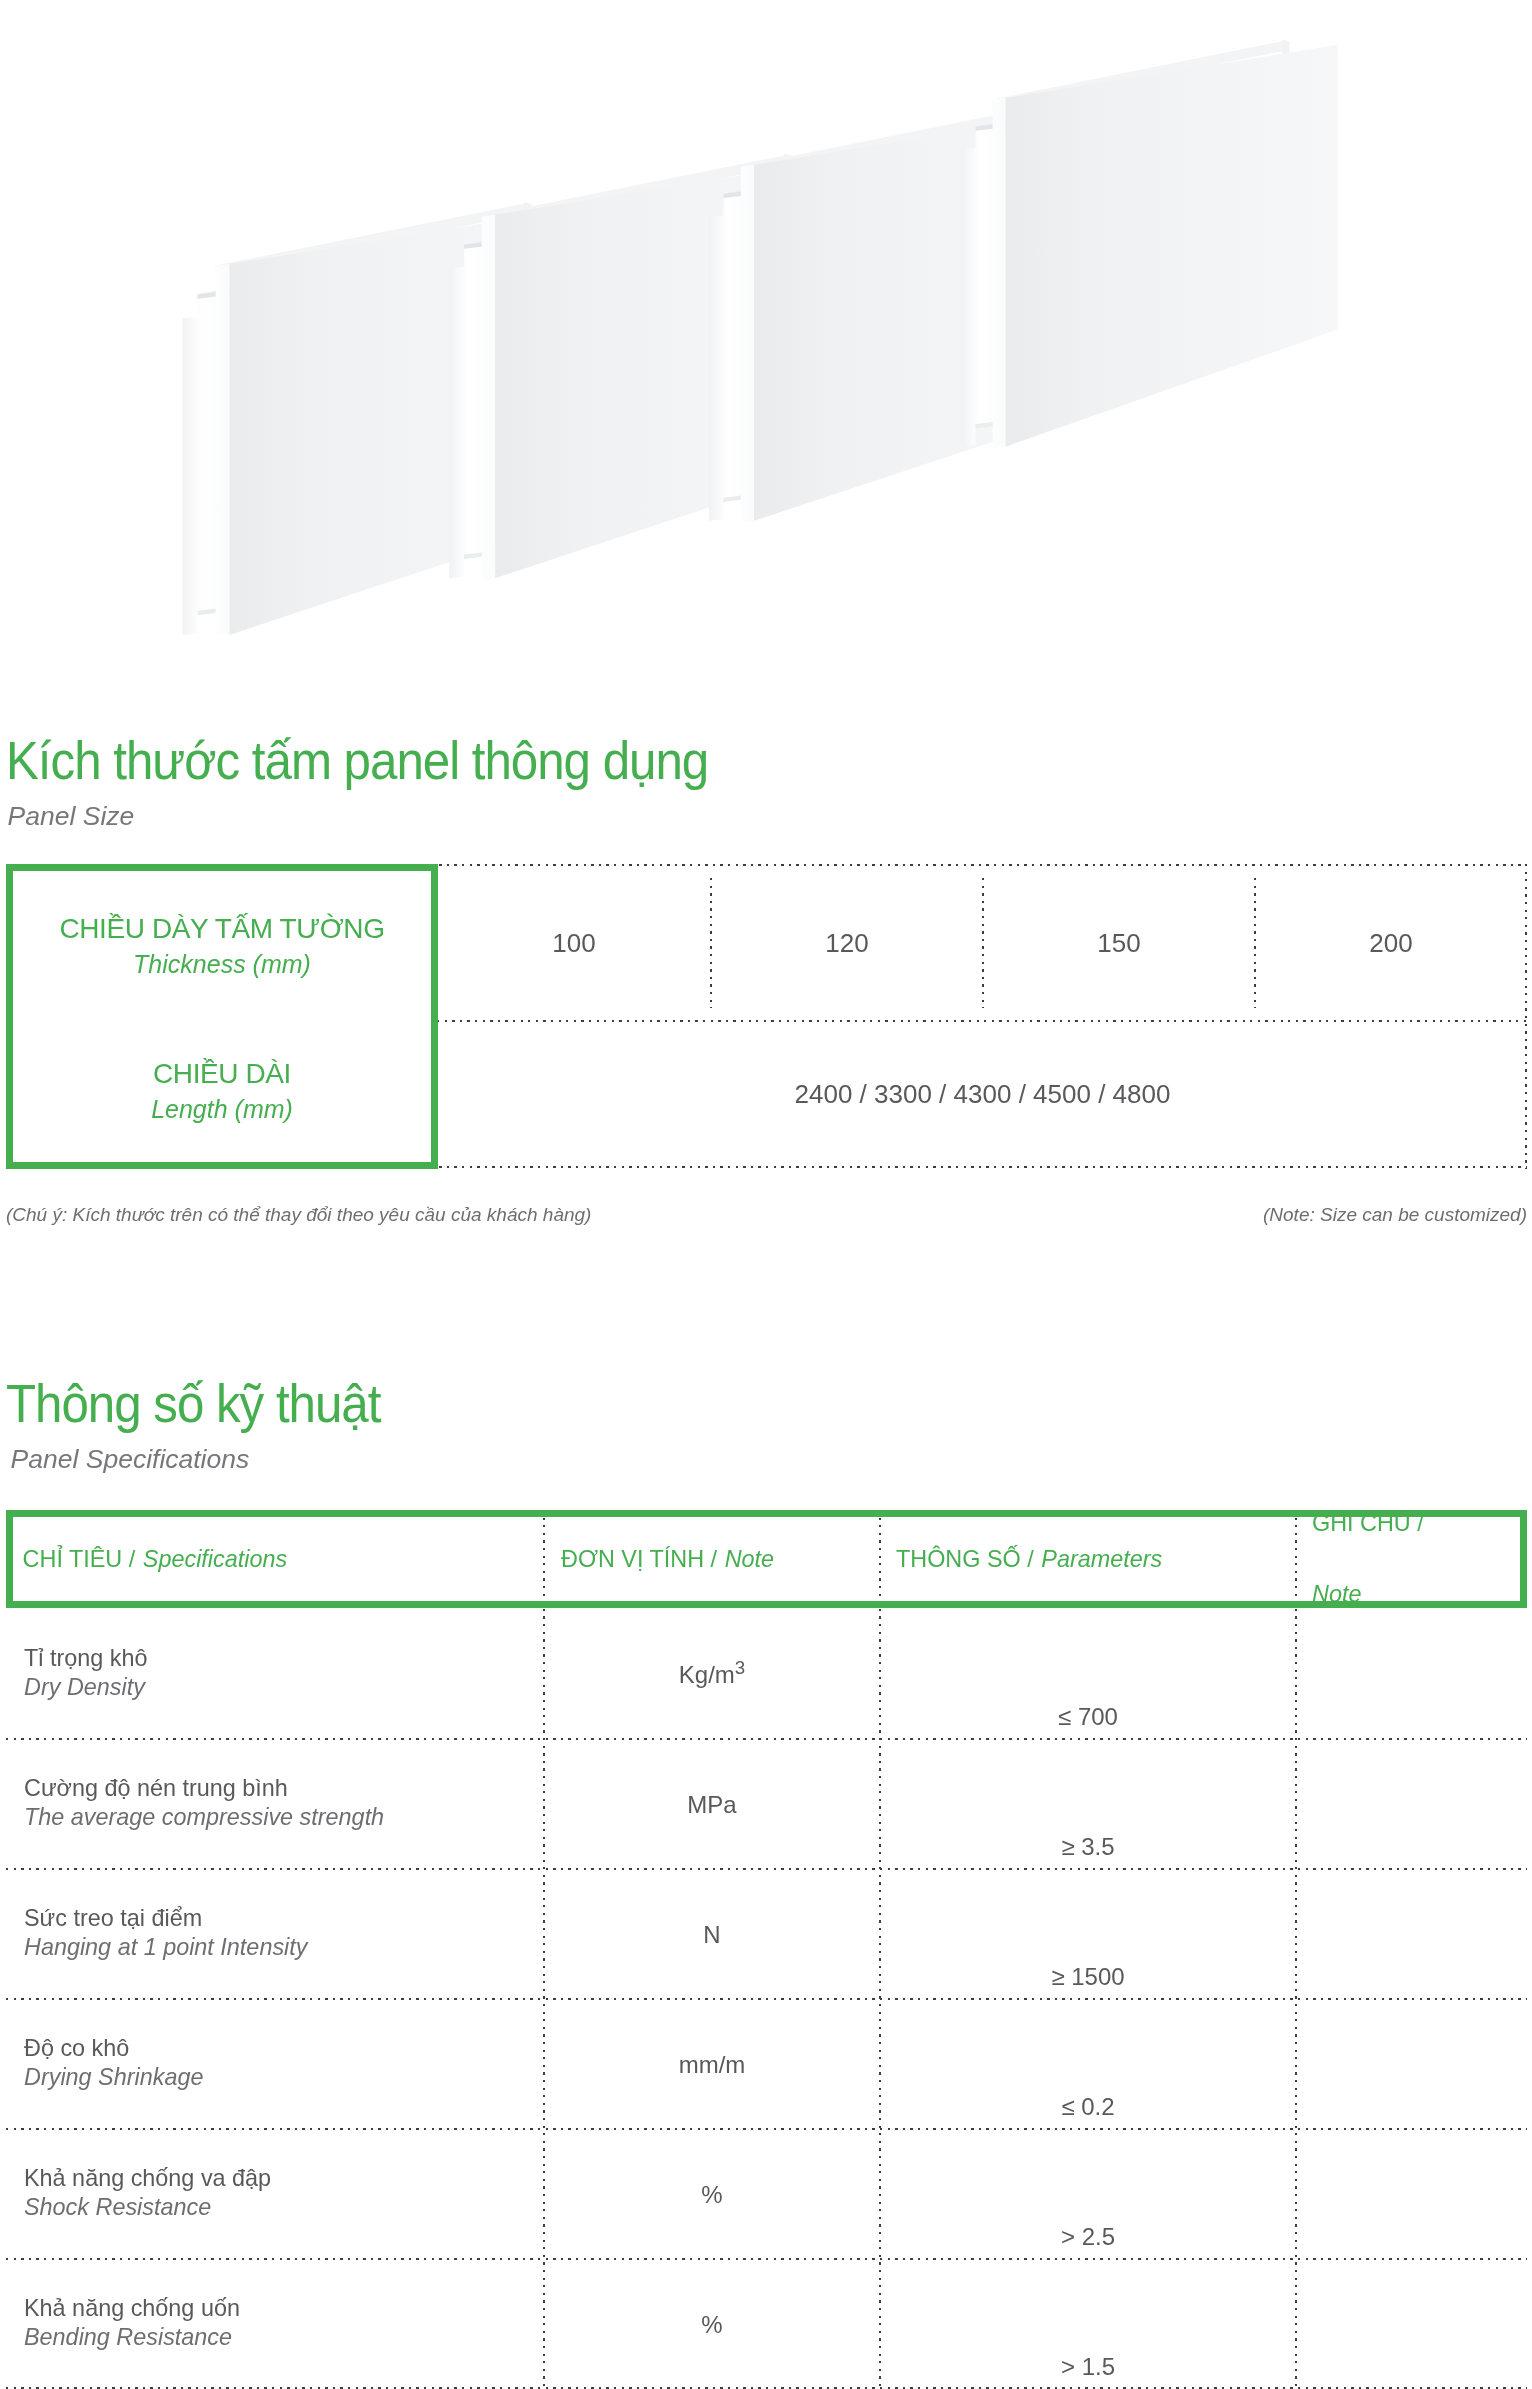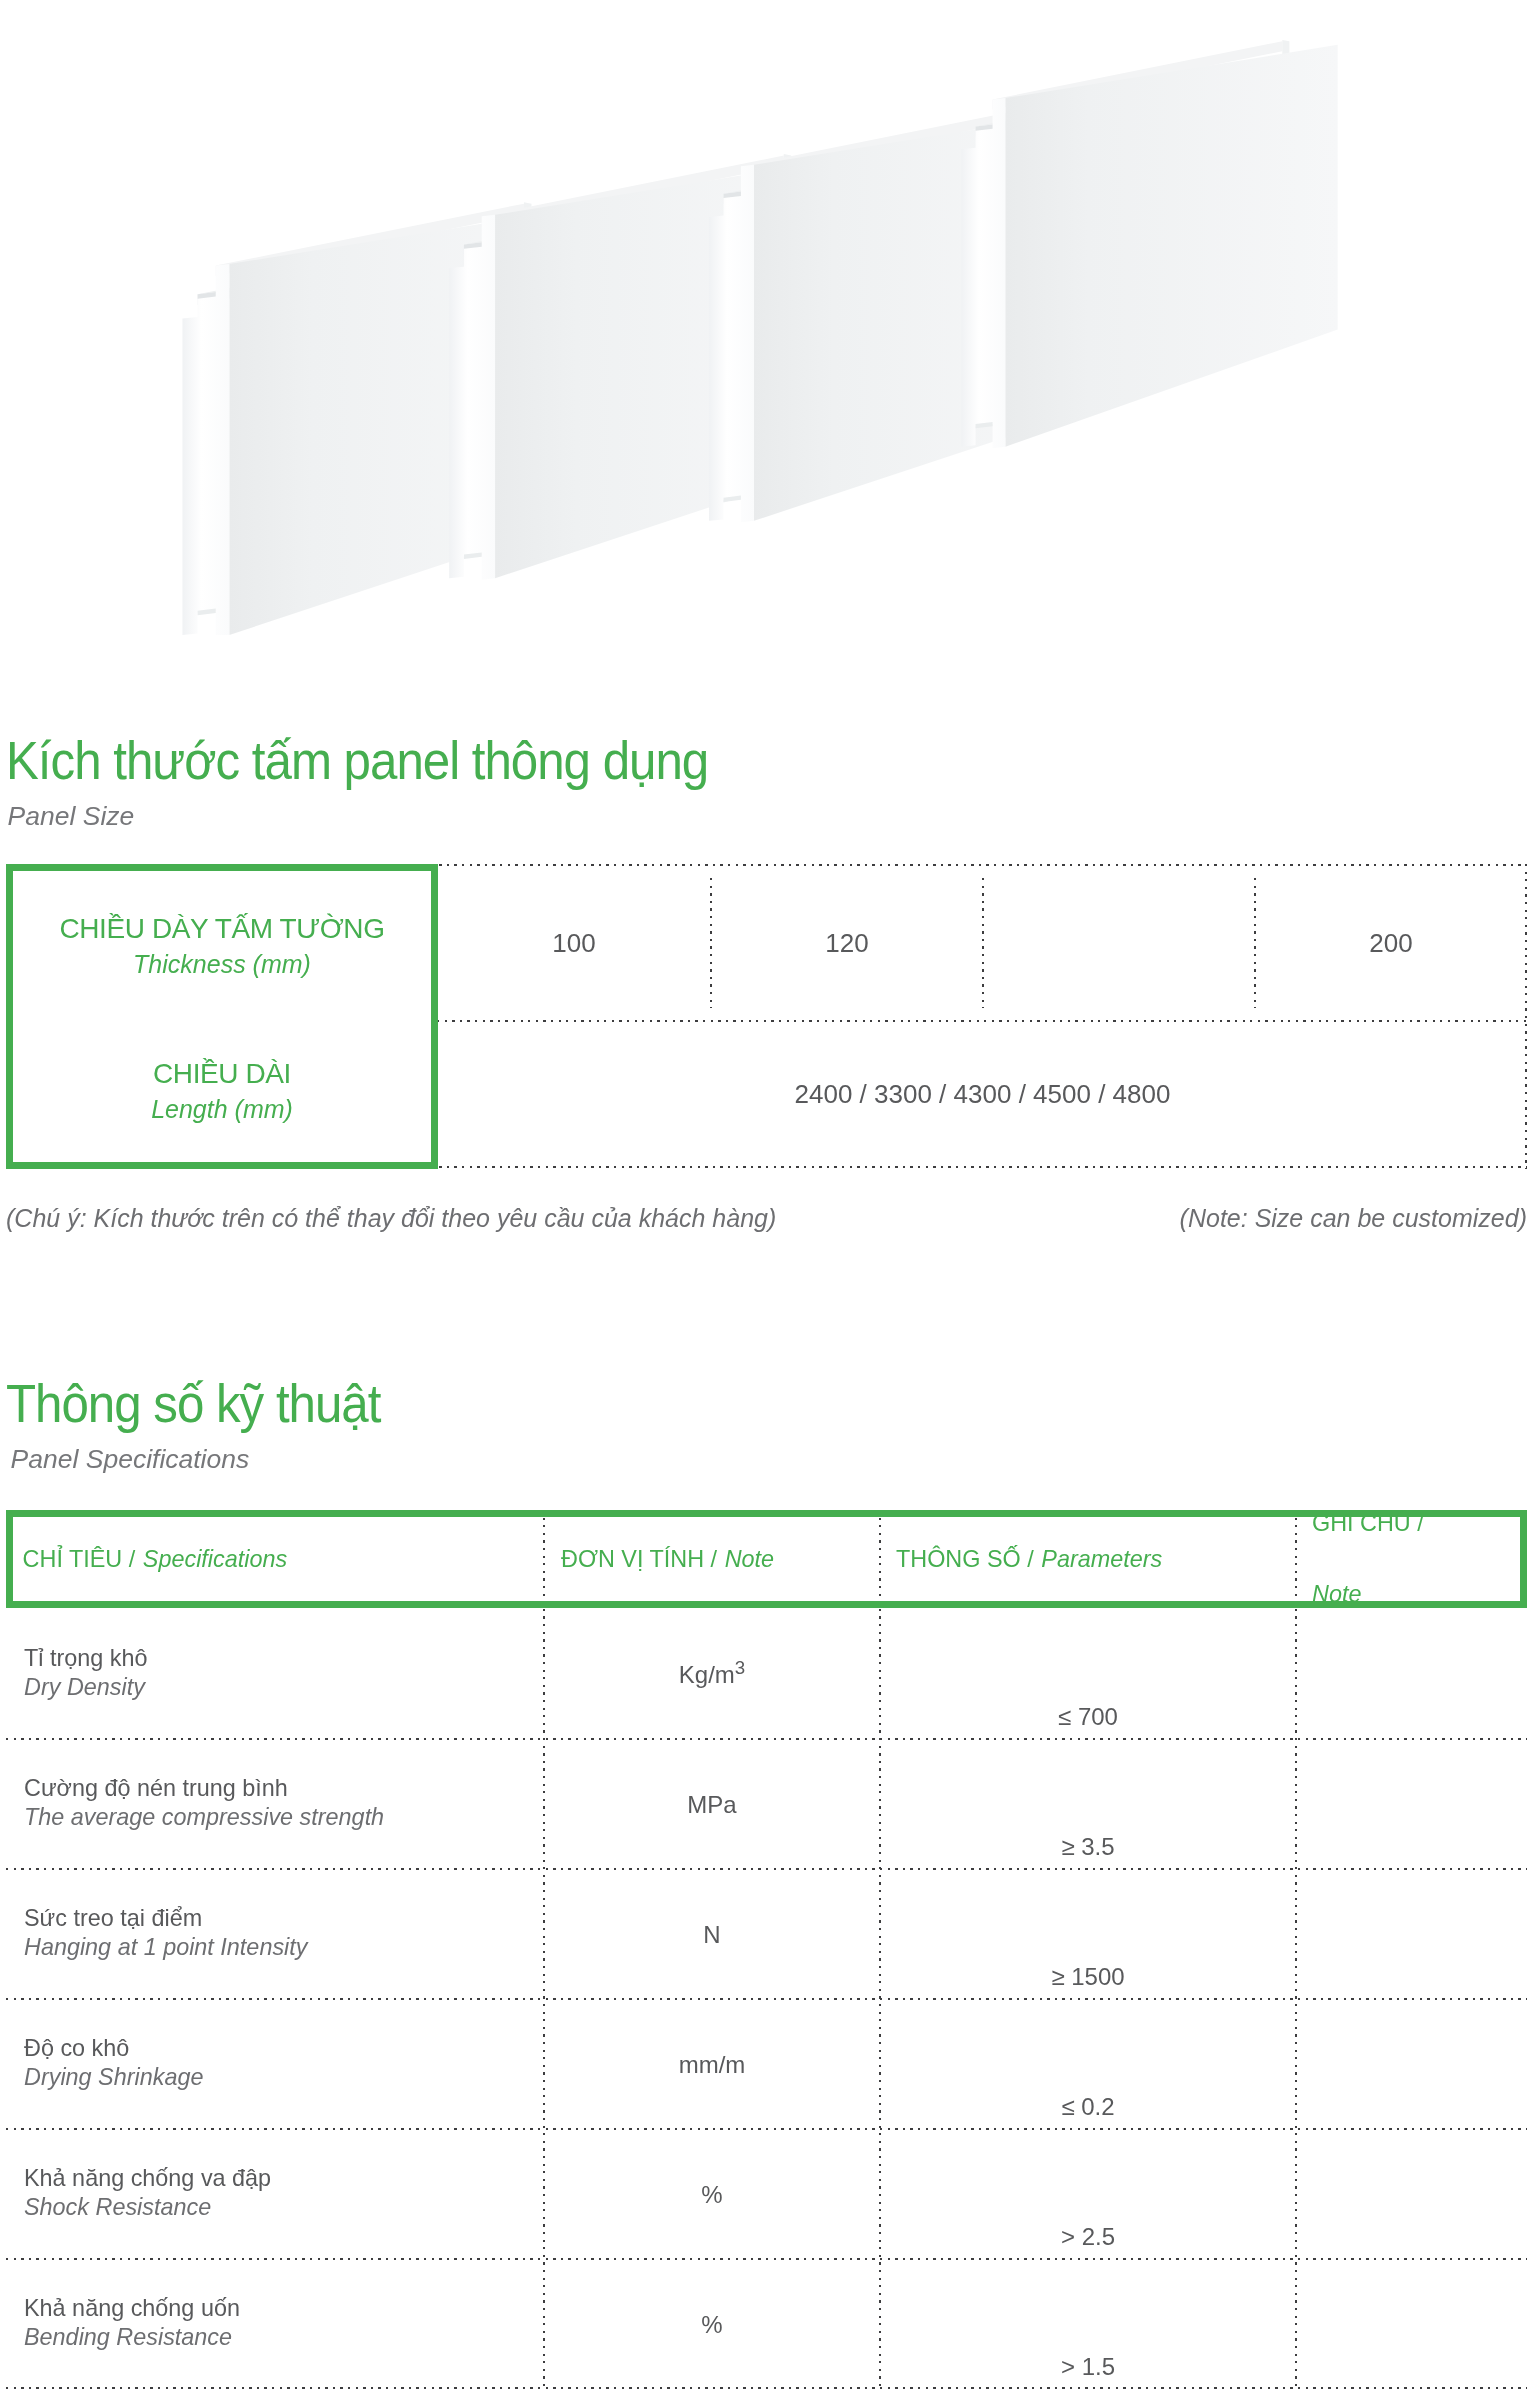--- a/index.html
+++ b/index.html
@@ -27,21 +27,21 @@
     position:absolute;left:0;top:0;width:432px;height:305px;
     border:7.6px solid #45AE4F;background:#ffffff;display:flex;flex-direction:column;text-align:center;
   }
   .t1-hcell{display:flex;flex-direction:column;align-items:center;justify-content:center;text-align:right;}
   .t1hdr-vi{font-size:28px;letter-spacing:-0.4px;color:#45AE4F;}
   .t1hdr-en{font-size:25px;font-style:italic;color:#45AE4F;margin-top:5.3px;}
   .t1val{font-size:26px;color:#58595B;}
   .t1-vcell{position:absolute;top:0;height:158px;display:flex;align-items:center;justify-content:center;}
   .t1-merged{position:absolute;left:432px;top:158px;right:0;bottom:2.3px;display:flex;align-items:center;justify-content:center;}
 
-  .note{font-size:25px;font-style:italic;color:#6D6E71;white-space:nowrap;}
+  .note{font-size:19px;font-style:italic;color:#6D6E71;white-space:nowrap;}
 
   
   .t2{left:6px;top:1510px;width:1521px;height:879px;}
   .t2-hdrbox{position:absolute;left:0;top:0;width:1521px;height:98px;border:7.6px solid #45AE4F;background:transparent;z-index:3;}
   .t2-hcell{position:absolute;top:0;height:98px;display:flex;align-items:center;z-index:4;}
   .h-vi{font-size:23.4px;color:#45AE4F;white-space:nowrap;}
   .h-en{font-size:23.4px;font-style:italic;color:#45AE4F;margin-left:7.6px;white-space:nowrap;}
   .t2-row{position:absolute;left:0;width:1521px;height:130px;}
   .lab{position:absolute;left:18px;top:0;width:514px;height:100%;display:flex;flex-direction:column;justify-content:center;}
   .lab-vi{font-size:23.4px;color:#58595B;}
@@ -136,20 +136,23 @@
         <div class="t1hdr-en">Length (mm)</div>
       </div>
     </div>
 
     <div class="t1-vcell" style="left:432px;width:272px;">
         <span class="t1val">100</span>
       </div>
     <div class="t1-vcell" style="left:705px;width:272px;">
         <span class="t1val">120</span>
       </div>
+    <div class="t1-vcell" style="left:977px;width:272px;">
+        <span class="t1val">150</span>
+      </div>
     <div class="t1-vcell" style="left:1249px;width:272px;">
         <span class="t1val">200</span>
       </div>
 
     <div class="t1-merged">
         <span class="t1val">2400 / 3300 / 4300 / 4500 / 4800</span>
       </div>
   </div>
 
   <div class="abs note" style="left:6px;top:1204px;">(Chú ý: Kích thước trên có thể thay đổi theo yêu cầu của khách hàng)</div>

